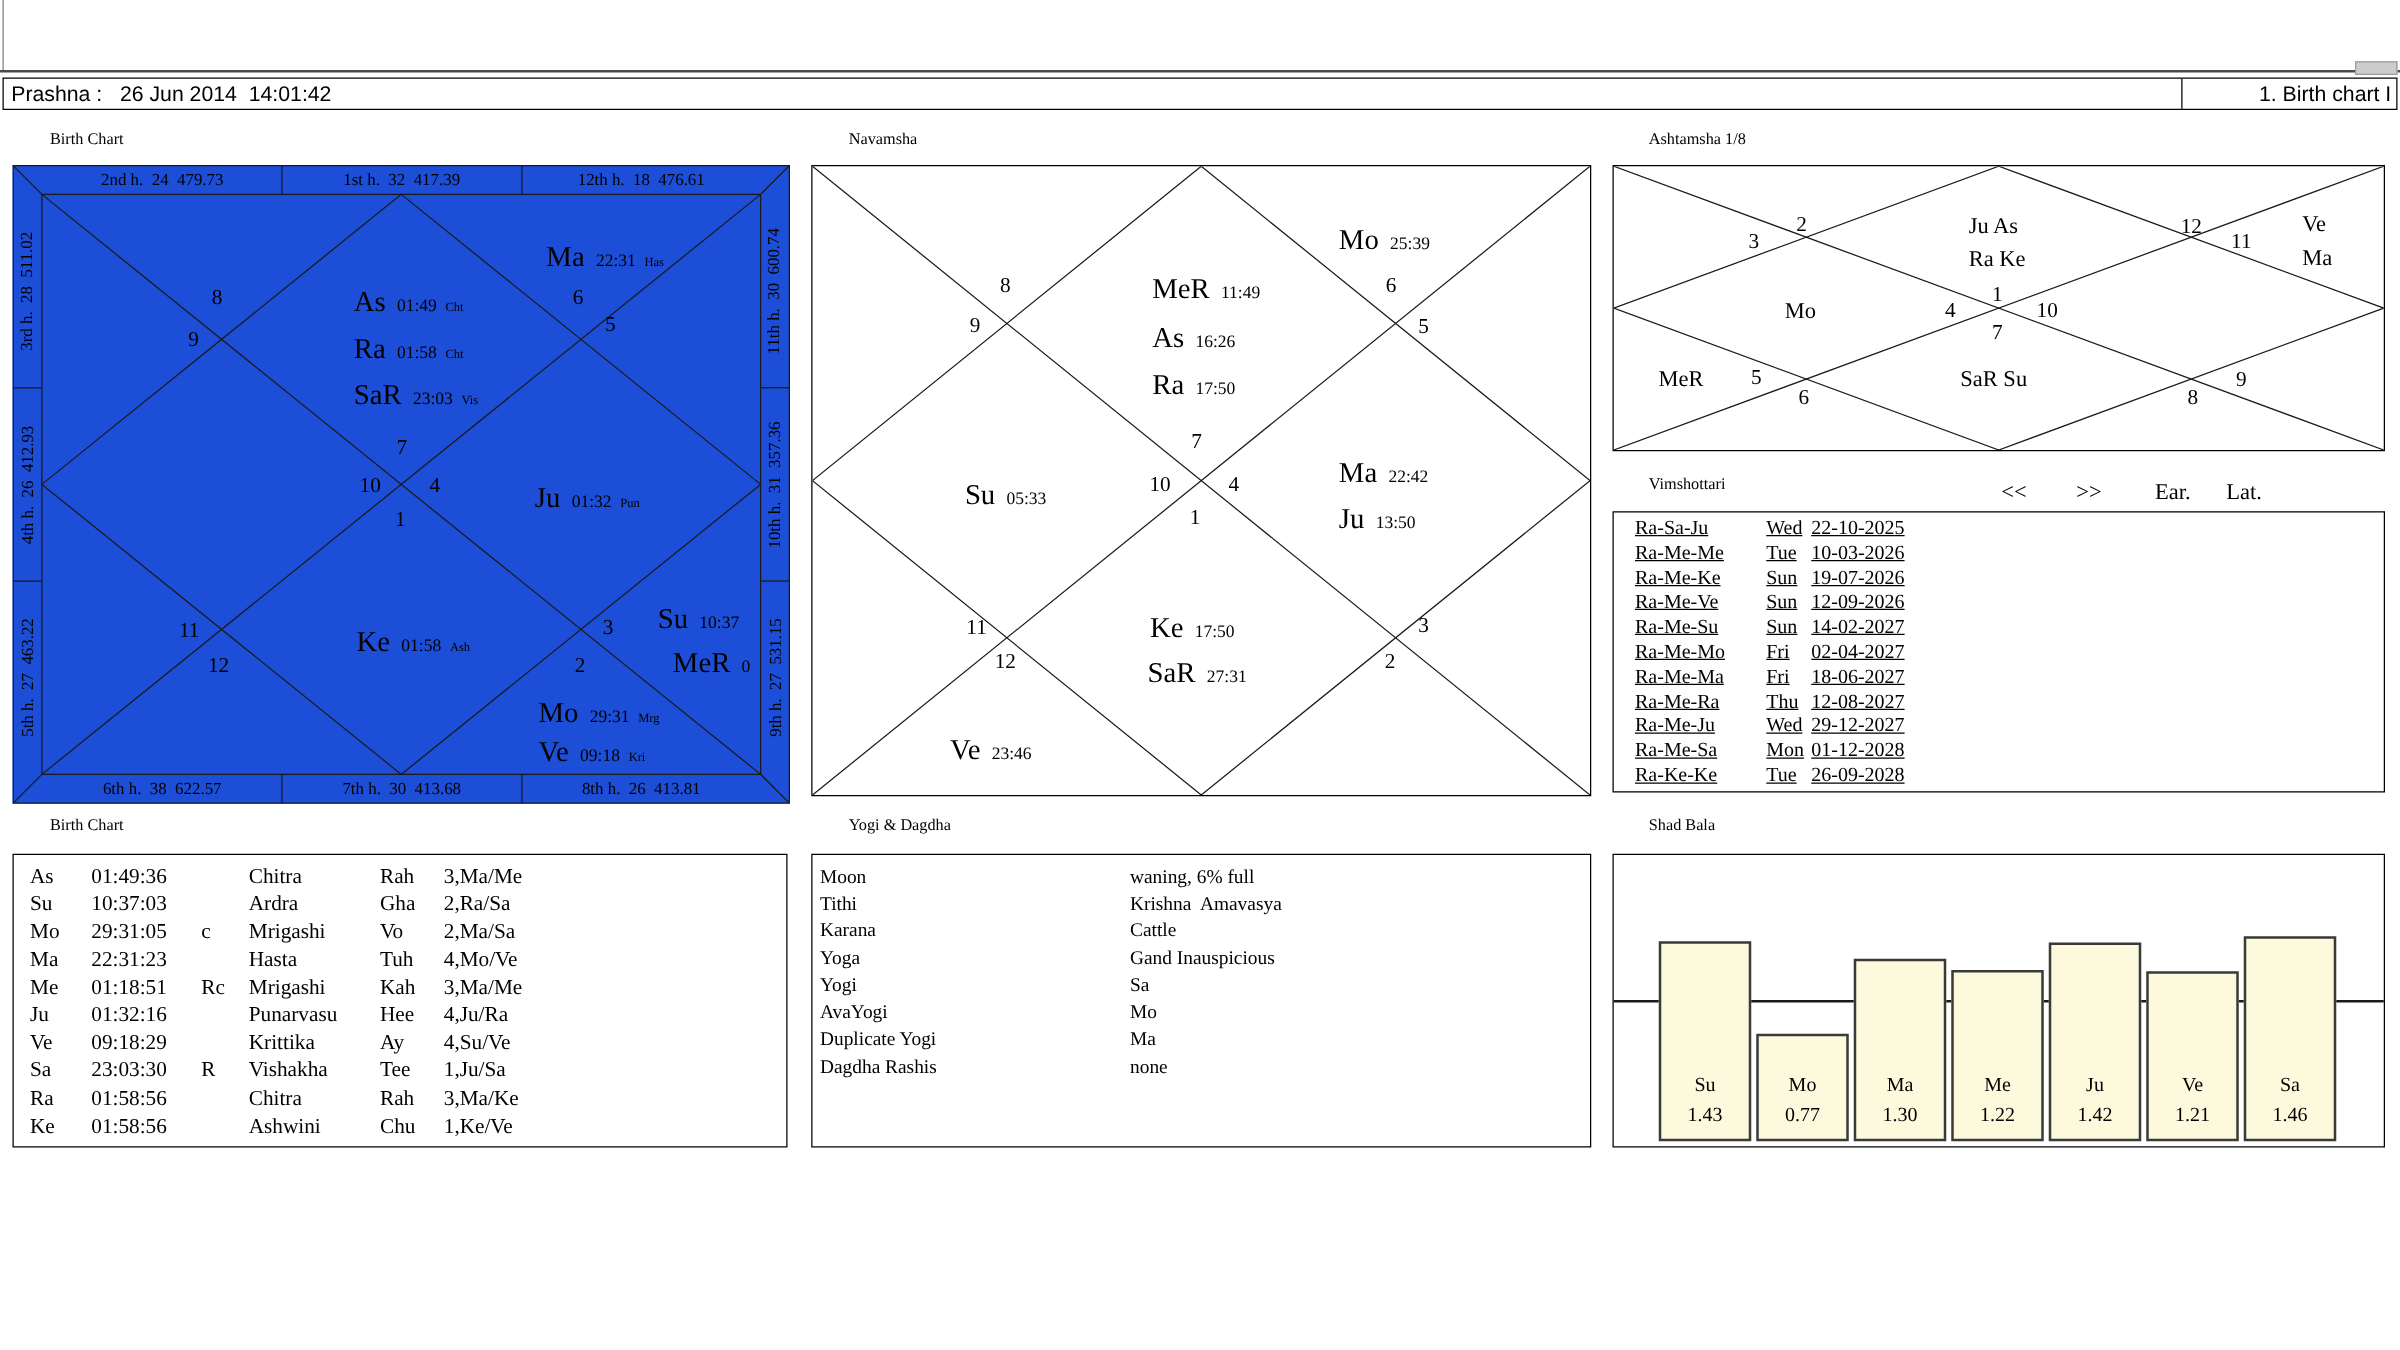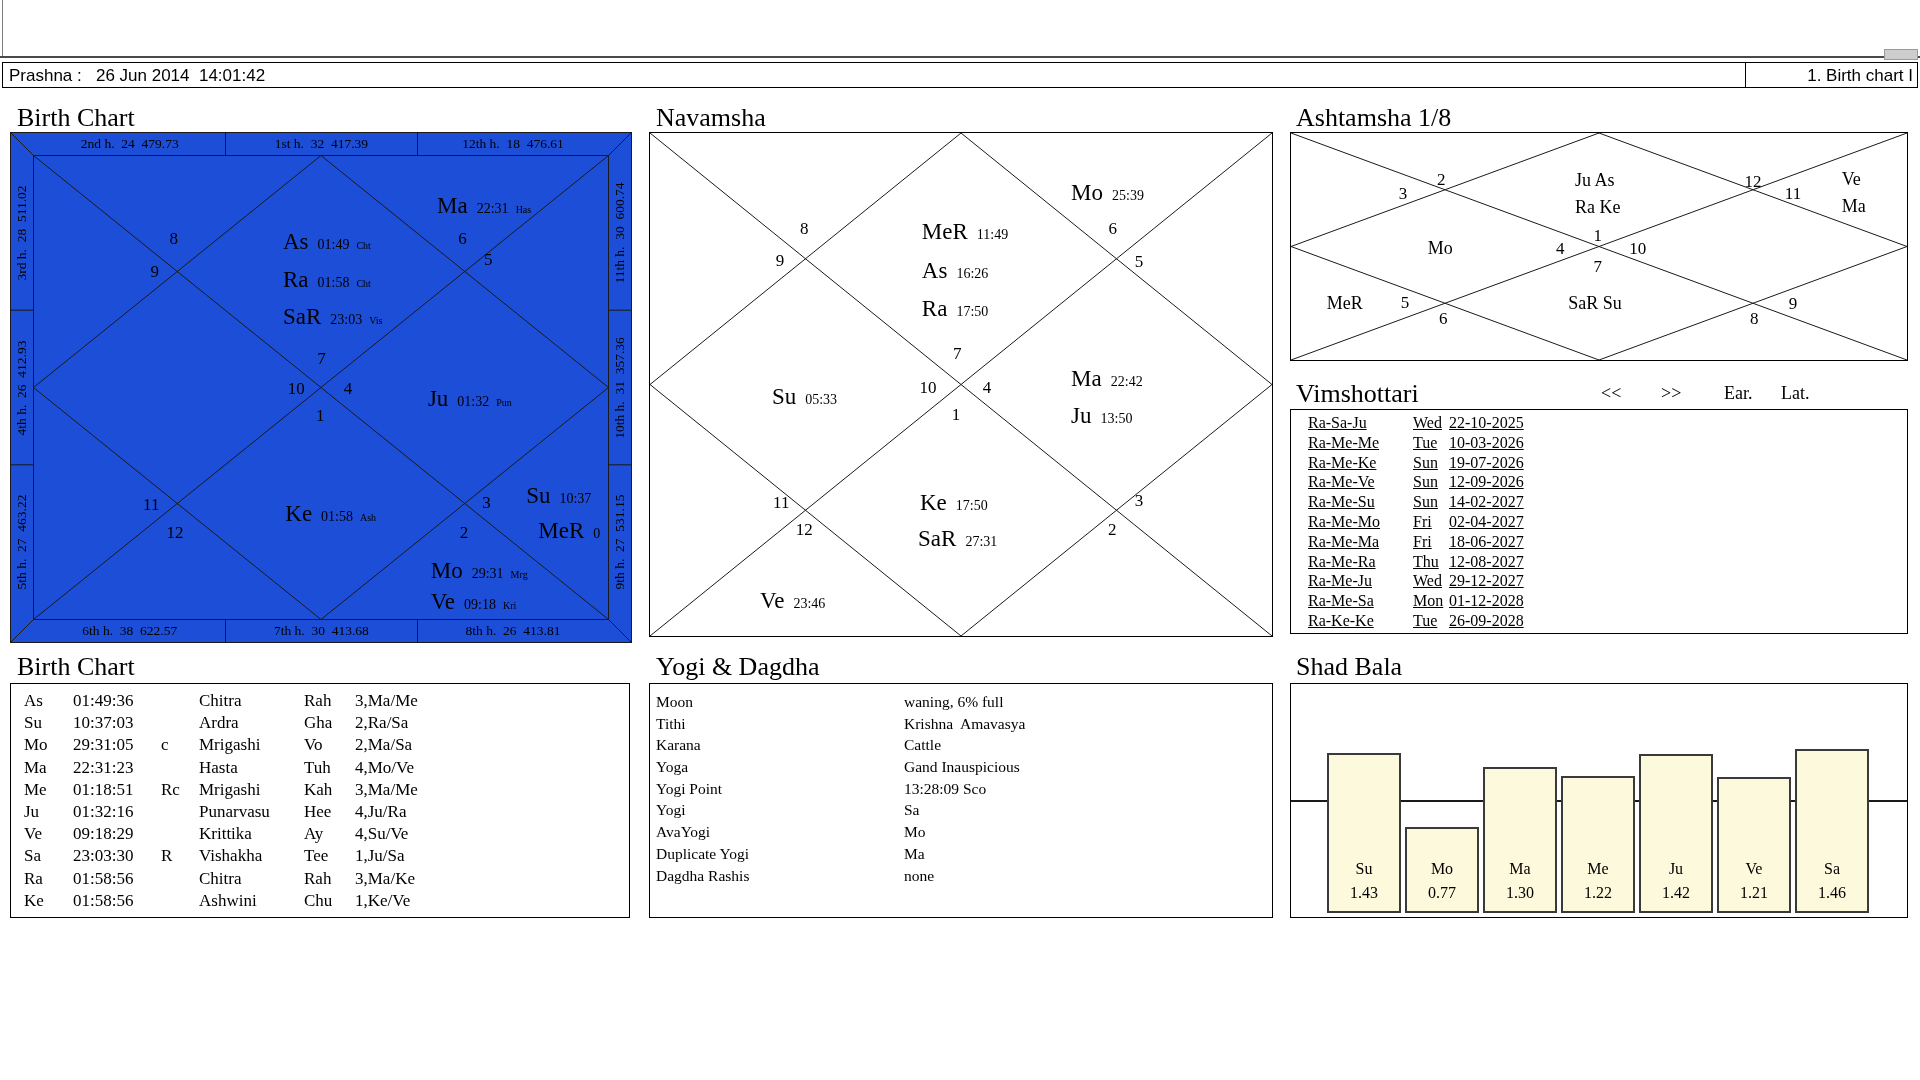--- a/index.html
+++ b/index.html
@@ -10,21 +10,21 @@
   .topline{position:absolute;left:0;top:56px;width:1920px;height:2px;background:#4a4a4a;}
   .leftline{position:absolute;left:2px;top:0;width:1px;height:56px;background:#808080;}
   .cornertab{position:absolute;left:1884px;top:49px;width:34px;height:11px;background:#cdcdcd;border:1px solid #9a9a9a;}
   
   .titlebar{position:absolute;left:2px;top:62px;width:1916px;height:26px;border:1px solid #000;
             font-family:"Liberation Sans","DejaVu Sans",sans-serif;font-size:17px;background:#fff;}
   .tb-left{position:absolute;left:6px;top:3px;white-space:pre;}
   .tb-rightbox{position:absolute;right:0;top:0;height:100%;width:172px;border-left:1px solid #000;
                text-align:right;padding:3px 4px 0 0;white-space:pre;}
   
-  .sec-title{position:absolute;font-size:26px;white-space:pre;}
+  .sec-title{position:absolute;font-size:13px;white-space:pre;margin-left:23px;}
   
   .chart-frame{position:absolute;background:#1d4ed8;}
   .chart-box{position:absolute;border:1px solid #000;background:#fff;}
   .chart-area{position:absolute;overflow:hidden;}
   svg.lines{position:absolute;left:0;top:0;}
   svg.lines line, svg.lines path, svg.lines rect{stroke:#1a1a1a;stroke-width:1;fill:none;}
   .planet{position:absolute;transform:translateY(-50%);white-space:nowrap;line-height:1;}
   .pname{font-size:23px;}
   .pval{font-size:14px;margin-left:9px;}
   .pnak{font-size:10px;margin-left:7px;}
@@ -349,24 +349,20 @@
       </div>
       <div class="yg-row">
         <span class="yg-l">Karana</span>
         <span class="yg-v">Cattle</span>
       </div>
       <div class="yg-row">
         <span class="yg-l">Yoga</span>
         <span class="yg-v">Gand Inauspicious</span>
       </div>
       <div class="yg-row">
-        <span class="yg-l">Yogi Point</span>
-        <span class="yg-v">13:28:09 Sco</span>
-      </div>
-      <div class="yg-row">
         <span class="yg-l">Yogi</span>
         <span class="yg-v">Sa</span>
       </div>
       <div class="yg-row">
         <span class="yg-l">AvaYogi</span>
         <span class="yg-v">Mo</span>
       </div>
       <div class="yg-row">
         <span class="yg-l">Duplicate Yogi</span>
         <span class="yg-v">Ma</span>

